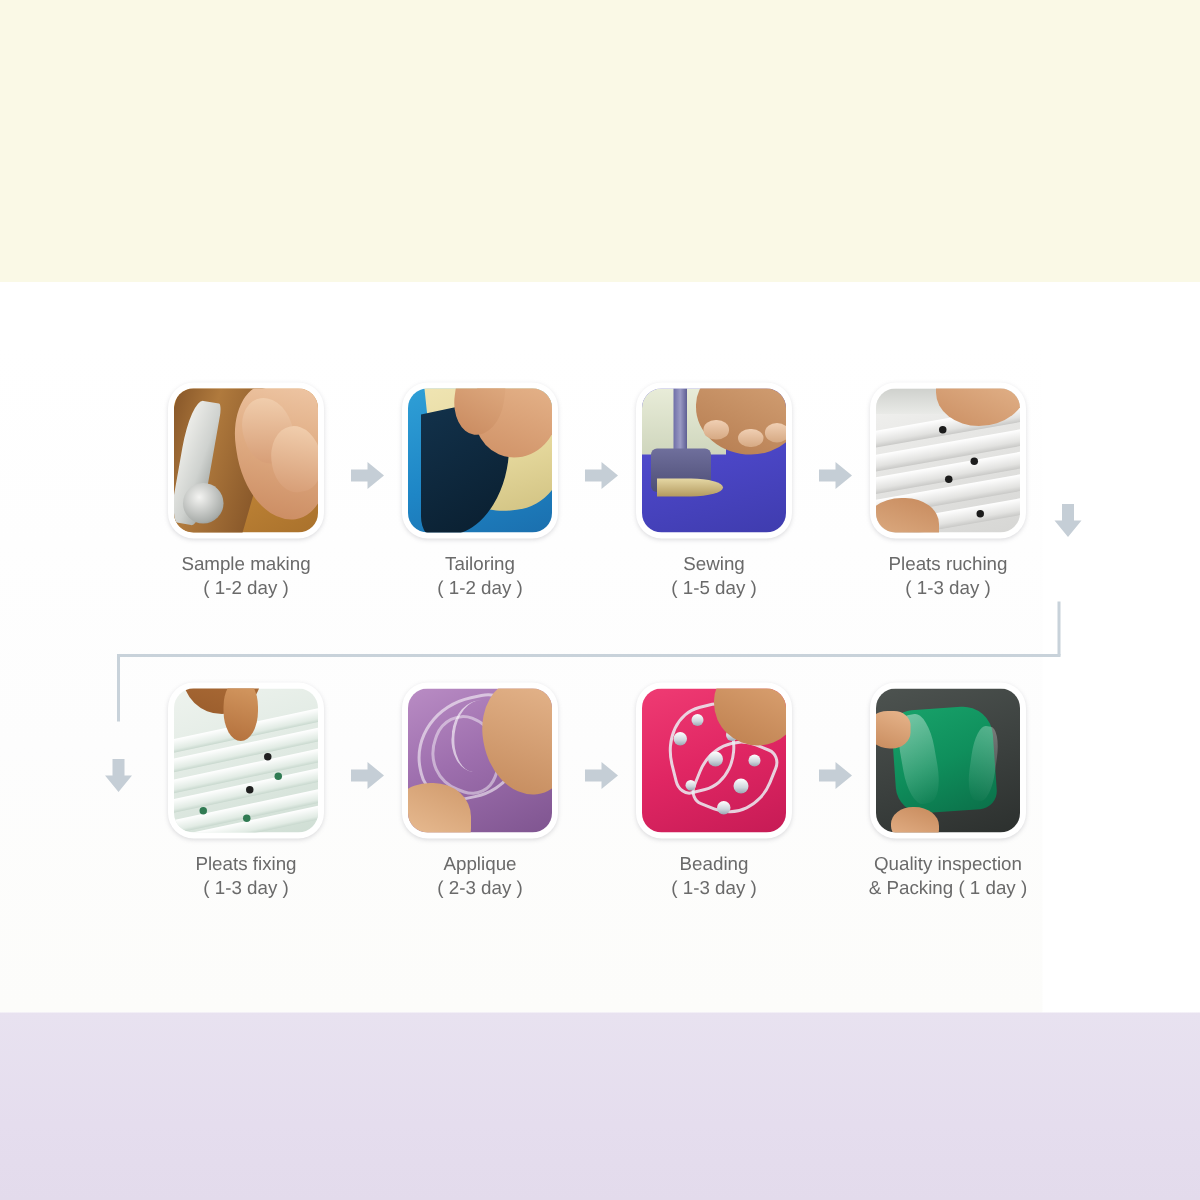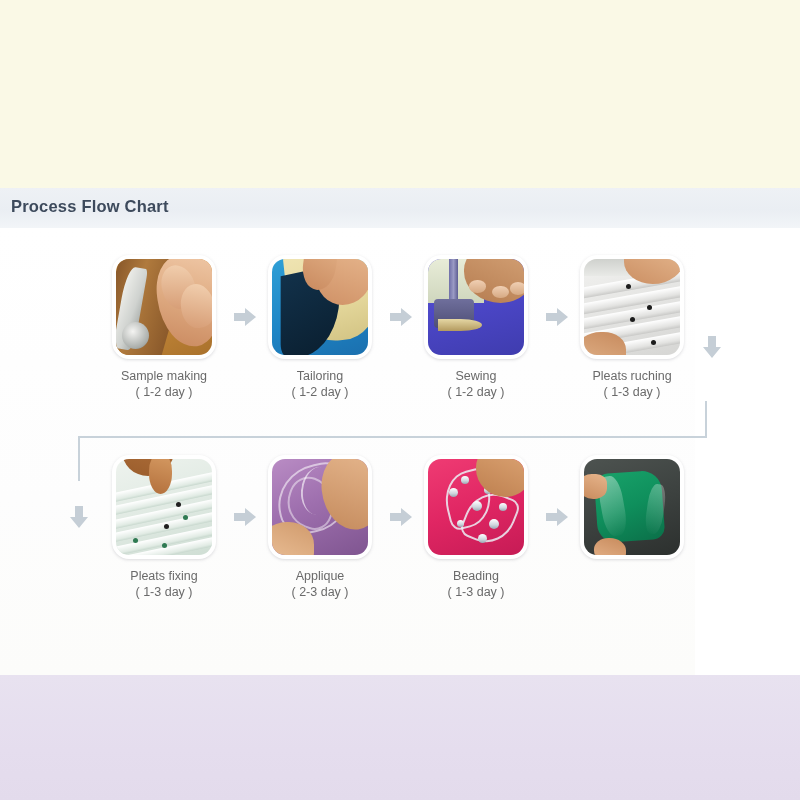--- a/index.html
+++ b/index.html
@@ -340,23 +340,20 @@
     border-radius: 45% 50% 40% 50%;
   }
 </style>
 </head>
 <body>
 
 <div id="page">
 
   <div class="top-band"></div>
 
-  <div class="header-bar">
-    <div class="header-title">Process Flow Chart</div>
-  </div>
 
   <div class="chart-area">
 
     <div class="step" style="left:84px; top:26px;">
       <div class="thumb">
         <div class="thumb-inner">
           <div class="photo p1">
             <div class="ruler"></div>
               <div class="blade"></div>
               <div class="wheel"></div>
@@ -406,21 +403,21 @@
               <div class="foot"></div>
               <div class="plate"></div>
             <div class="hand"></div>
               <div class="nail n1"></div>
               <div class="nail n2"></div>
               <div class="nail n3"></div>
           </div>
         </div>
       </div>
       <div class="step-label">Sewing
-( 1-2 day )</div>
+( 1-5 day )</div>
     </div>
 
     <div class="arrow" style="left:544px; top:75px;">
       <svg viewBox="0 0 26 26">
           <path d="M2 9 H13 V4 L24 13 L13 22 V17 H2 Z" fill="#c5ced6"></path>
         </svg>
     </div>
 
     <div class="step" style="left:552px; top:26px;">
       <div class="thumb">
@@ -544,19 +541,21 @@
         <div class="thumb-inner">
           <div class="photo p8">
             <div class="garment"></div>
               <div class="sheen"></div>
               <div class="sheen2"></div>
             <div class="hand"></div>
               <div class="hand-b"></div>
           </div>
         </div>
       </div>
+      <div class="step-label">Quality inspection
+&amp; Packing ( 1 day )</div>
     </div>
 
 
   </div>
 
   <div class="bottom-band"></div>
 </div>
 
 </body></html>

